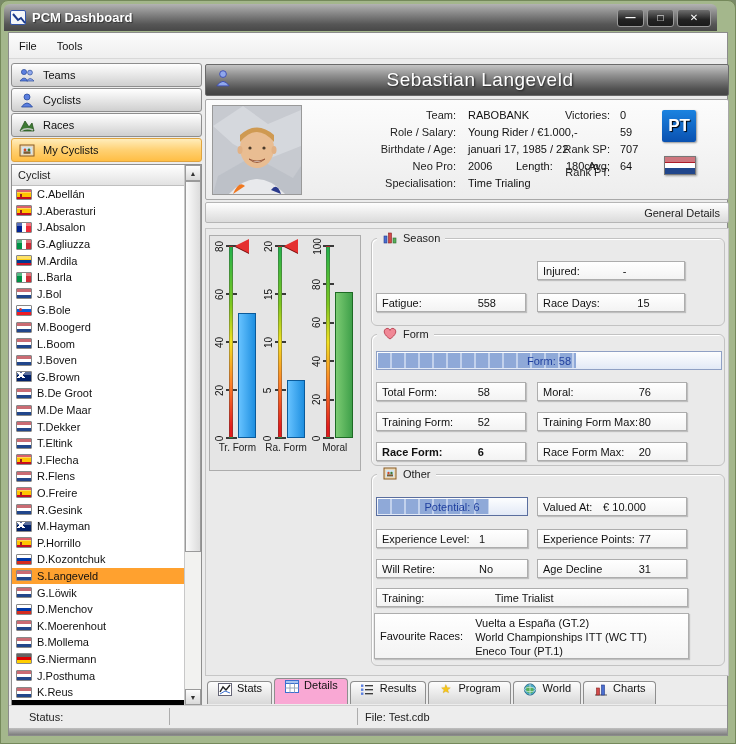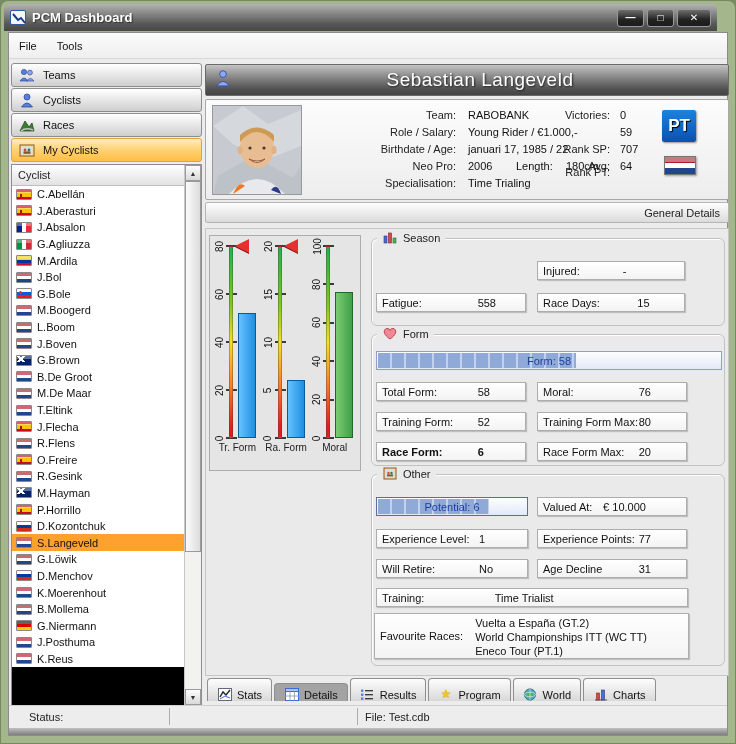--- a/index.html
+++ b/index.html
@@ -96,22 +96,22 @@
   .pbar{position:absolute;border:1px solid #8FA0C4;background:linear-gradient(180deg,#FDFEFF,#E2E9F6);}
   .pbar.focus{border-color:#5A6E9E;}
   .pbar-fill{position:absolute;left:1px;top:1px;bottom:1px;background:repeating-linear-gradient(90deg,#8FA9D8 0 12px,#C2D1EC 12px 14px);}
   .pbar-text{position:absolute;left:0;right:0;top:50%;transform:translateY(-50%);text-align:center;font-size:11px;color:#1F3F9F;}
   .fav-box{position:absolute;background:linear-gradient(180deg,#FFFFFF,#F3F3F3);border:1px solid #ADADAD;box-shadow:1px 1px 1px rgba(0,0,0,.18);}
   .fav-label{position:absolute;left:5px;top:50%;transform:translateY(-50%);font-size:11px;color:#111;}
   .fav-lines{position:absolute;left:32%;top:2px;font-size:11px;color:#111;line-height:14px;}
   
   .tabbar{position:absolute;left:2px;top:615px;display:flex;gap:2px;align-items:flex-end;}
   .tab{height:23px;border:1px solid #8E8E8E;border-bottom:none;border-radius:4px 4px 0 0;background:linear-gradient(180deg,#FDFDFD,#D8D8D8);
-    display:flex;align-items:flex-end;gap:5px;padding:0 9px;font-size:11px;color:#111;}
-  .tab.active{height:18px;background:#a3a3a3;}
+    display:flex;align-items:flex-start;gap:5px;padding:0 9px;font-size:11px;color:#111;}
+  .tab.active{height:26px;background:#f9a8d4;}
   .tabicon{width:15px;height:14px;display:flex;align-items:center;justify-content:center;font-size:12px;line-height:1;}
   .star{color:#F5C518;text-shadow:0 0 1px #B8860B;}
 </style>
 </head>
 <body>
 
 <div class="window">
 
   <div class="titlebar">
     <span class="title-icon">
@@ -200,20 +200,24 @@
               <div class="cyclist-row">
                 <span class="flag flag-it"></span>
                 <span>G.Agliuzza</span>
               </div>
 
               <div class="cyclist-row">
                 <span class="flag flag-co"></span>
                 <span>M.Ardila</span>
               </div>
 
+              <div class="cyclist-row">
+                <span class="flag flag-it"></span>
+                <span>L.Barla</span>
+              </div>
 
               <div class="cyclist-row">
                 <span class="flag flag-nl"></span>
                 <span>J.Bol</span>
               </div>
 
               <div class="cyclist-row">
                 <span class="flag flag-si"></span>
                 <span>G.Bole</span>
               </div>
@@ -241,20 +245,24 @@
               <div class="cyclist-row">
                 <span class="flag flag-nl"></span>
                 <span>B.De Groot</span>
               </div>
 
               <div class="cyclist-row">
                 <span class="flag flag-nl"></span>
                 <span>M.De Maar</span>
               </div>
 
+              <div class="cyclist-row">
+                <span class="flag flag-nl"></span>
+                <span>T.Dekker</span>
+              </div>
 
               <div class="cyclist-row">
                 <span class="flag flag-nl"></span>
                 <span>T.Eltink</span>
               </div>
 
               <div class="cyclist-row">
                 <span class="flag flag-es"></span>
                 <span>J.Flecha</span>
               </div>

